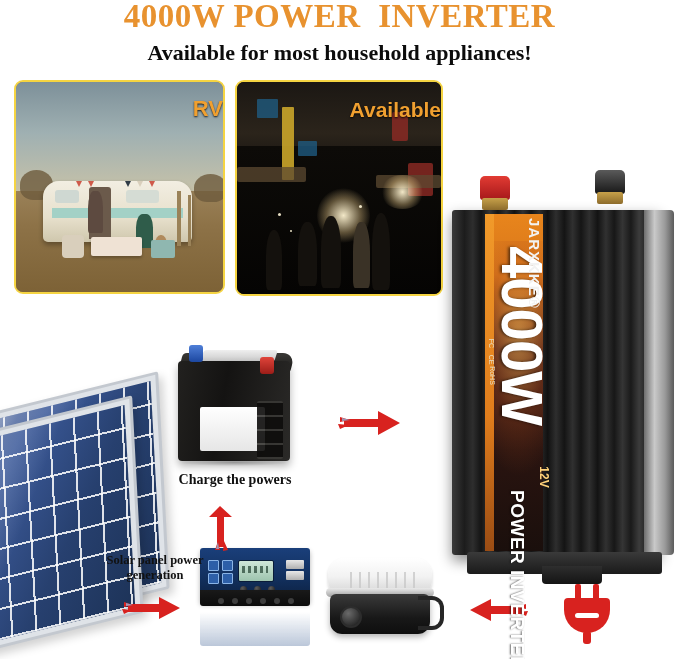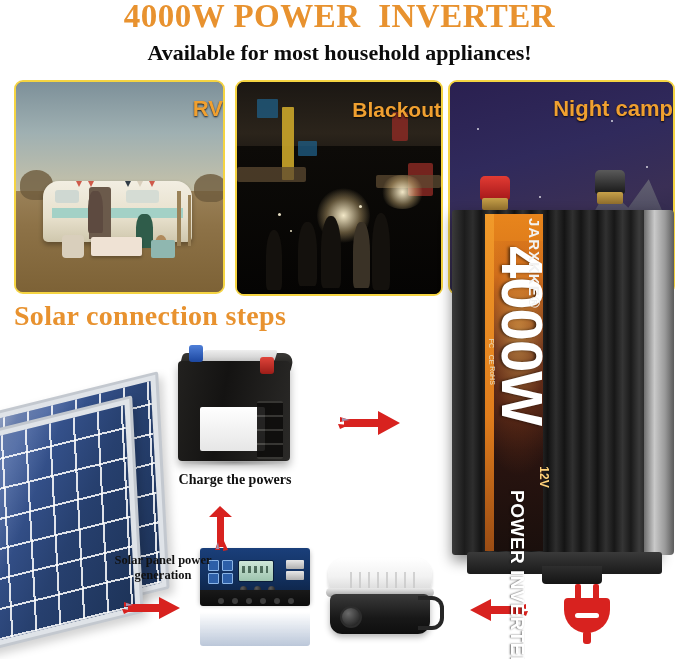--- a/index.html
+++ b/index.html
@@ -218,21 +218,21 @@
   .ck-knob{position:absolute;left:22px;top:50px;width:18px;height:18px;border-radius:50%;
      background:radial-gradient(circle at 35% 30%,#6a6a6a,#141414);border:2px solid #2d2d2d;}
   .ck-handle{position:absolute;left:100px;top:40px;width:22px;height:26px;
      border:4px solid #262626;border-left:none;border-radius:0 12px 12px 0;}
 
   
   .cap-txt{position:absolute;font-family:"Liberation Serif",serif;font-weight:700;
      color:#111;text-align:center;line-height:1.18;}
   #cap-charge{left:160px;top:472px;width:150px;font-size:14px;}
   #cap-battpow{left:318px;top:370px;width:130px;font-size:13.5px;}
-  #cap-solargen{left:108px;top:553px;width:110px;font-size:12.5px;}
+  #cap-solargen{left:100px;top:553px;width:110px;font-size:12.5px;}
   #cap-provide{left:310px;top:512px;width:145px;font-size:14px;}
 
   
   .arrow{position:absolute;}
   .arrow svg{display:block;}
 </style>
 </head>
 <body>
 
 <div class="stage">
@@ -281,32 +281,23 @@
     <div class="bo-glow" style="left:70%;top:44%;width:22%;height:16%"></div>
     <div class="bo-spark" style="left:20%;top:62%;width:3px;height:3px"></div>
     <div class="bo-spark" style="left:26%;top:70%;width:2px;height:2px"></div>
     <div class="bo-spark" style="left:60%;top:58%;width:3px;height:3px"></div>
     <div class="bo-spark" style="left:67%;top:88%;width:2px;height:2px"></div>
     <div class="bo-fig" style="left:30%;top:66%;width:9%;height:30%"></div>
     <div class="bo-fig" style="left:41%;top:63%;width:10%;height:34%"></div>
     <div class="bo-fig l" style="left:57%;top:66%;width:8%;height:31%"></div>
     <div class="bo-fig" style="left:66%;top:62%;width:9%;height:36%"></div>
     <div class="bo-fig" style="left:14%;top:70%;width:8%;height:28%"></div>
-    <div class="cap">Blackout</div>
-  </div>
-
-  <div class="panel" id="panel-night">
-    <div class="nc-sky"></div>
-    <div class="nc-mtn"></div>
-    <div class="nc-star" style="left:12%;top:22%"></div>
-    <div class="nc-star" style="left:40%;top:54%"></div>
-    <div class="nc-star" style="left:72%;top:18%"></div>
-    <div class="nc-star" style="left:88%;top:40%"></div>
-    <div class="cap">Night camp</div>
-  </div>
+    <div class="cap">Available</div>
+  </div>
+
 
   <div id="inverter">
     <div class="inv-term" id="term-red">
       <div class="cap-t"></div>
       <div class="base"></div>
     </div>
     <div class="inv-term" id="term-black">
       <div class="cap-t"></div>
       <div class="base"></div>
     </div>
@@ -330,21 +321,20 @@
       <i>FC</i>
       <i>CE</i>
       <i>RoHS</i>
     </div>
     <div class="inv-12v">12V</div>
 
     <div class="inv-foot"></div>
     <div class="inv-foot2"></div>
   </div>
 
-  <div class="section-title">Solar connection steps</div>
 
   <div id="solar-array">
     <div class="sp" id="sp-back">
       <div class="cells"></div>
       <div class="glare"></div>
     </div>
     <div class="sp" id="sp-front">
       <div class="cells"></div>
       <div class="glare"></div>
     </div>

